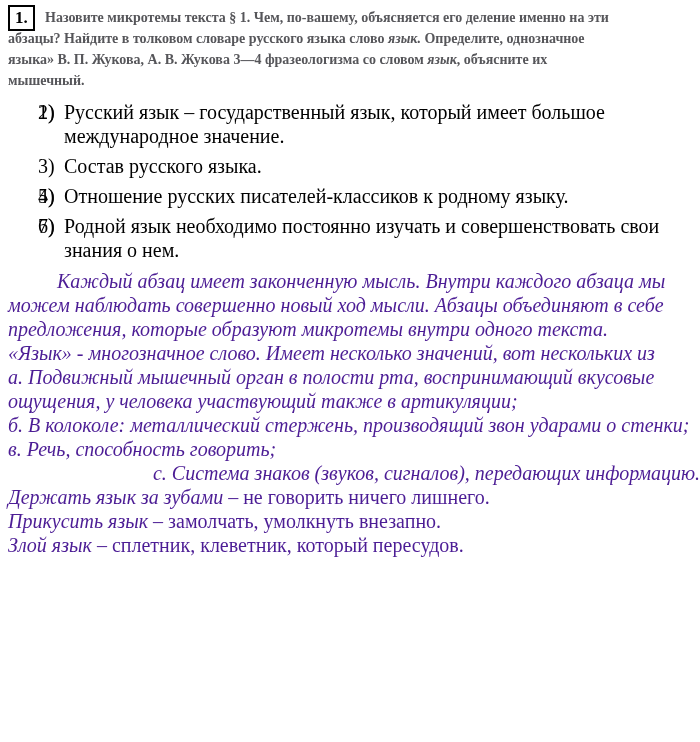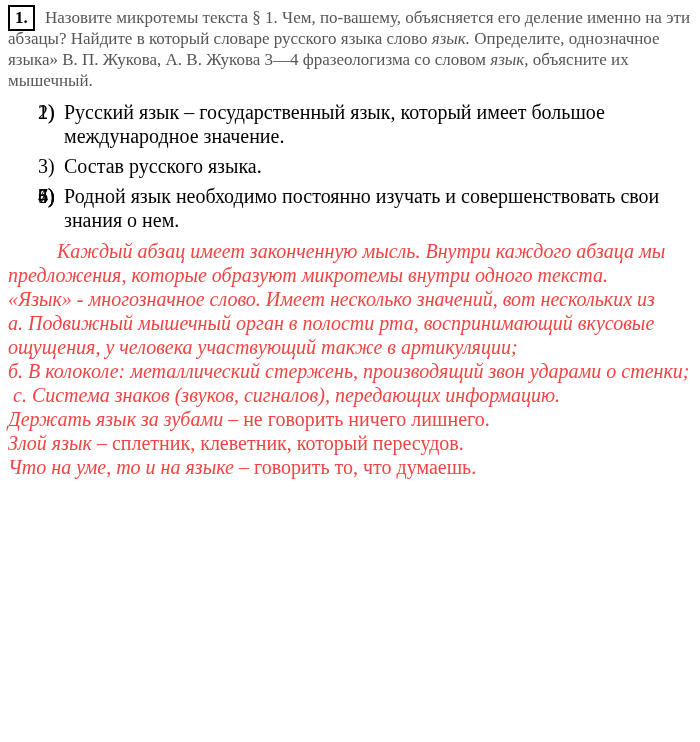--- a/index.html
+++ b/index.html
@@ -12,55 +12,55 @@
   .page { position: relative; width: 700px; height: 742px; background: #ffffff; }
 
   
   .task { position: relative; padding: 7px 8px 0 8px; color: #56565a; }
   .task-box {
     position: absolute; left: 8px; top: 5px;
     border: 2px solid #000000; color: #000000;
     font-weight: 700; font-size: 17px; line-height: 19px;
     padding: 1px 5px 2px 5px;
   }
-  .task-line { font-size: 17px; line-height: 21px; white-space: nowrap; }
+  .task-line { font-size: 14px; line-height: 21px; white-space: nowrap; font-weight: bold; }
   .task-line.first { padding-left: 37px; }
   .it { font-style: italic; }
 
   
   .mt-list { margin: 9px 8px 0 38px; color: #000000; }
   .mt-item {
     position: relative; padding-left: 26px;
     font-size: 20px; line-height: 24px; margin-bottom: 6px;
   }
   .mt-item .marker { position: absolute; left: 0; top: 0; }
 
   
   .answer {
     margin: 7px 0 0 8px;
     font-style: italic; font-size: 20px; line-height: 24px;
-    color: #ef4444;
+    color: #4c1d95;
   }
   .ans-line { white-space: nowrap; }
   .ans-line.indent { text-indent: 49px; }
-  .ans-line.shift { padding-left: 5px; }
+  .ans-line.shift { padding-left: 5px; text-align: right; }
   .up { font-style: normal; }
 </style>
 </head>
 <body>
 
 <div class="page">
 
   <div class="task">
     <span class="task-box">1.</span>
     <div class="task-line first">
       <span>Назовите микротемы текста § 1. Чем, по-вашему, объясняется его деление именно на эти</span><span class="it"></span><span></span>
     </div>
     <div class="task-line">
-      <span>абзацы? Найдите в который словаре русского языка слово </span><span class="it">язык.</span><span> Определите, однозначное</span>
+      <span>абзацы? Найдите в толковом словаре русского языка слово </span><span class="it">язык.</span><span> Определите, однозначное</span>
     </div>
     <div class="task-line">
       <span>языка» В. П. Жукова, А. В. Жукова 3—4 фразеологизма со словом </span><span class="it">язык</span><span>, объясните их</span>
     </div>
     <div class="task-line">
       <span>мышечный.</span><span class="it"></span><span></span>
     </div>
   </div>
 
   <div class="mt-list">
@@ -73,56 +73,63 @@
     </div>
     <div class="mt-item">
       <span class="marker">3)</span>
       <span>Состав русского языка.</span>
     </div>
     <div class="mt-item">
       <span class="marker">4)</span>
     </div>
     <div class="mt-item">
       <span class="marker">5)</span>
+      <span>Отношение русских писателей-классиков к родному языку.</span>
     </div>
     <div class="mt-item">
       <span class="marker">6)</span>
     </div>
     <div class="mt-item">
       <span class="marker">7)</span>
       <span>Родной язык необходимо постоянно изучать и совершенствовать свои знания о нем.</span>
     </div>
   </div>
 
   <div class="answer">
     <div class="ans-line indent">
       <span>Каждый абзац имеет законченную мысль. Внутри каждого абзаца мы</span>
+    </div>
+    <div class="ans-line">
+      <span>можем наблюдать совершенно новый ход мысли. Абзацы объединяют в себе</span>
     </div>
     <div class="ans-line">
       <span>предложения, которые образуют микротемы внутри одного текста.</span>
     </div>
     <div class="ans-line">
       <span>«Язык» - многозначное слово. Имеет несколько значений, вот нескольких из</span>
     </div>
     <div class="ans-line">
       <span>а. Подвижный мышечный орган в полости рта, воспринимающий вкусовые</span>
     </div>
     <div class="ans-line">
       <span>ощущения, у человека участвующий также в артикуляции;</span>
     </div>
     <div class="ans-line">
       <span>б. В колоколе: металлический стержень, производящий звон ударами о стенки;</span>
     </div>
+    <div class="ans-line">
+      <span>в. Речь, способность говорить;</span>
+    </div>
     <div class="ans-line shift">
       <span>с. Система знаков (звуков, сигналов), передающих информацию.</span>
     </div>
     <div class="ans-line">
       <span>Держать язык за зубами</span><span class="up"> – не говорить ничего лишнего.</span>
     </div>
     <div class="ans-line">
-      <span>Злой язык</span><span class="up"> – сплетник, клеветник, который пересудов.</span>
+      <span>Прикусить язык</span><span class="up"> – замолчать, умолкнуть внезапно.</span>
     </div>
     <div class="ans-line">
-      <span>Что на уме, то и на языке</span><span class="up"> – говорить то, что думаешь.</span>
+      <span>Злой язык</span><span class="up"> – сплетник, клеветник, который пересудов.</span>
     </div>
   </div>
 
 </div>
 
 </body></html>

